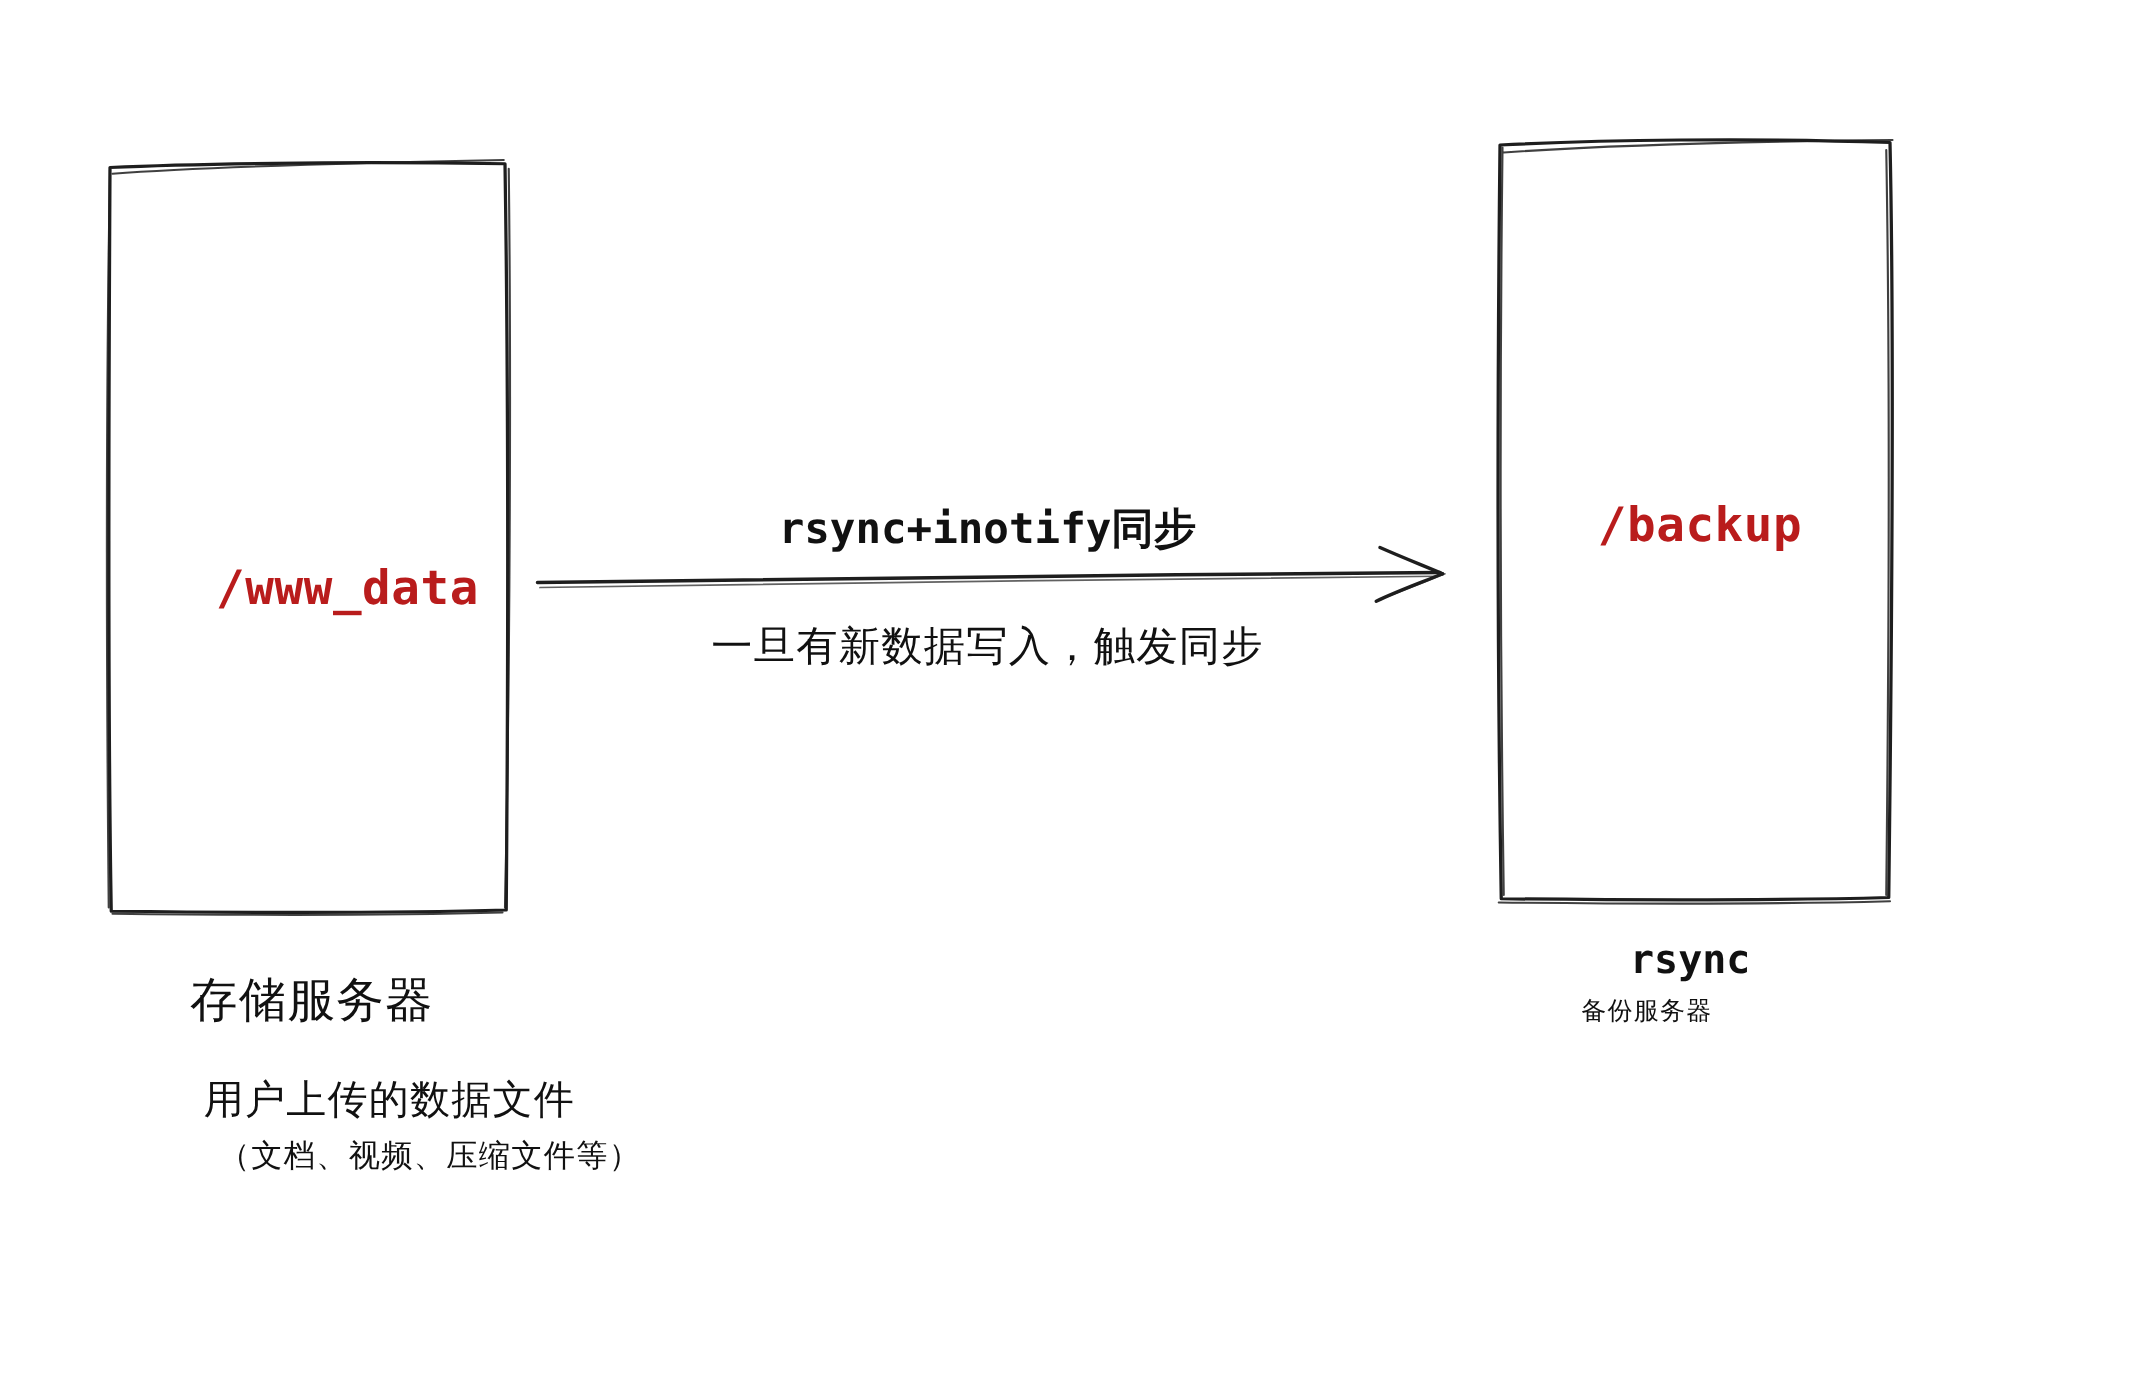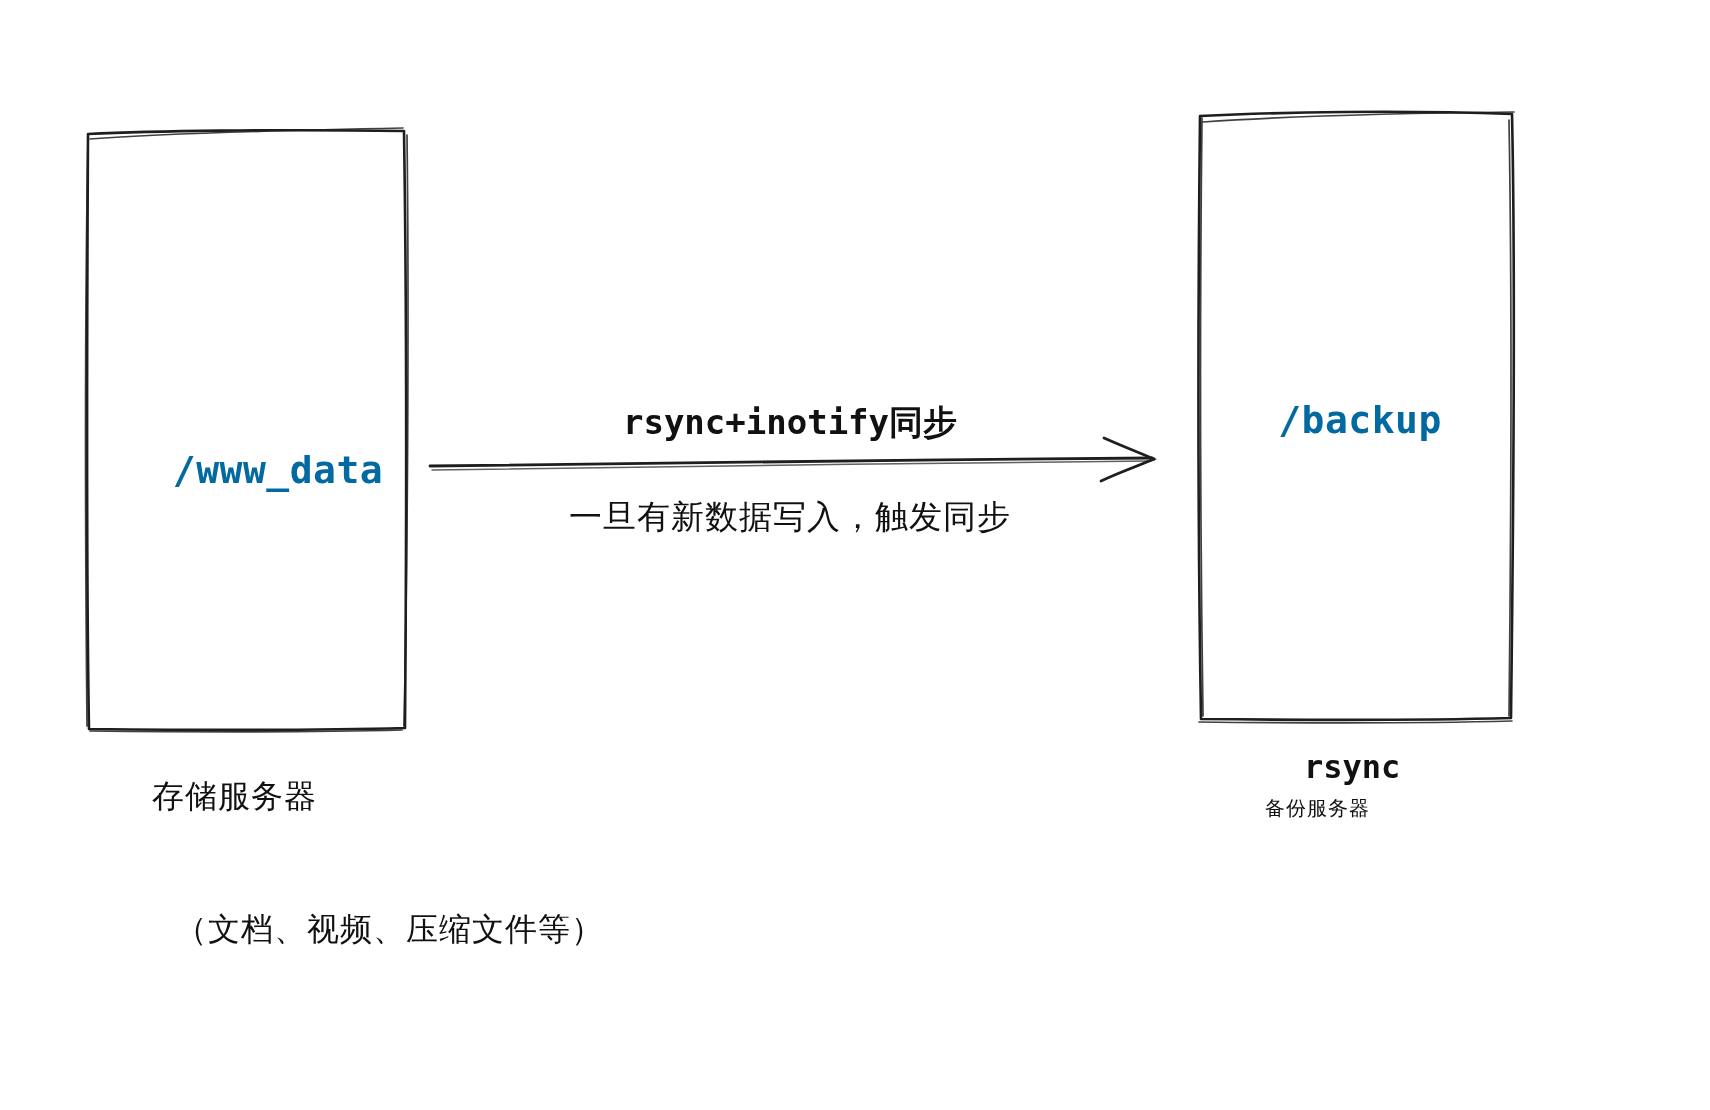--- a/index.html
+++ b/index.html
@@ -25,21 +25,21 @@
     height: 1110px;
     pointer-events: none;
   }
 
   .box-label {
     position: absolute;
     font-family: "DejaVu Sans Mono", "Liberation Mono", monospace;
     font-size: 38px;
     font-weight: 700;
     letter-spacing: 0.5px;
-    color: #0369a1;
+    color: #b91c1c;
     white-space: nowrap;
     text-align: center;
   }
 
   #label-www-data {
     left: 90px;
     top: 448px;
     width: 320px;
     padding-left: 28px;
   }
@@ -81,35 +81,35 @@
   .caption {
     position: absolute;
     white-space: nowrap;
     color: #111111;
     font-family: "DejaVu Sans", "Liberation Sans", sans-serif;
   }
 
   #caption-storage-server {
     left: 152px;
     top: 775px;
-    font-size: 32px;
+    font-size: 38px;
     letter-spacing: 1px;
   }
 
   #caption-desc-line1 {
     left: 163px;
     top: 858px;
     font-size: 32px;
     letter-spacing: 1px;
   }
 
   #caption-desc-line2 {
     left: 175px;
     top: 908px;
-    font-size: 32px;
+    font-size: 25px;
     letter-spacing: 1px;
     font-family: Liberation Mono, monospace;
   }
 
   #caption-rsync {
     left: 1265px;
     top: 748px;
     font-family: "DejaVu Sans Mono", "Liberation Mono", monospace;
     font-size: 32px;
     font-weight: 700;
@@ -156,20 +156,21 @@
   <div class="box-label" id="label-www-data">/www_data</div>
 
   <div class="box-label" id="label-backup">/backup</div>
 
   <div class="edge-label" id="edge-label-bottom">一旦有新数据写入，触发同步</div>
 
   <div class="edge-label" id="edge-label-top">rsync+inotify同步</div>
 
   <div class="caption" id="caption-storage-server">存储服务器</div>
 
+  <div class="caption" id="caption-desc-line1">用户上传的数据文件</div>
 
   <div class="caption" id="caption-desc-line2">（文档、视频、压缩文件等）</div>
 
   <div class="caption" id="caption-rsync">rsync</div>
 
   <div class="caption" id="caption-backup-server">备份服务器</div>
 
 </div>
 
 </body></html>

